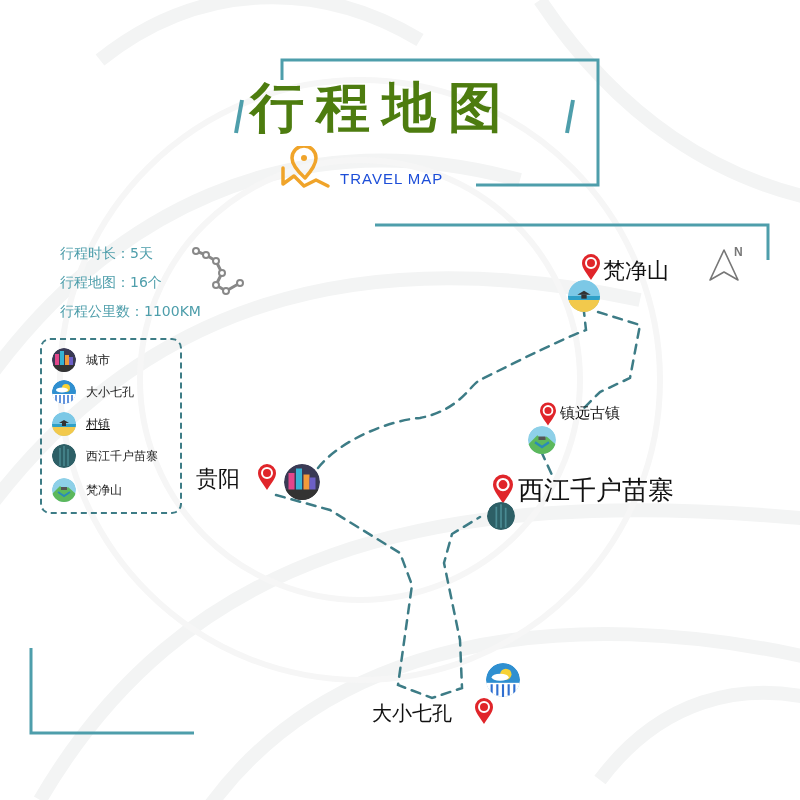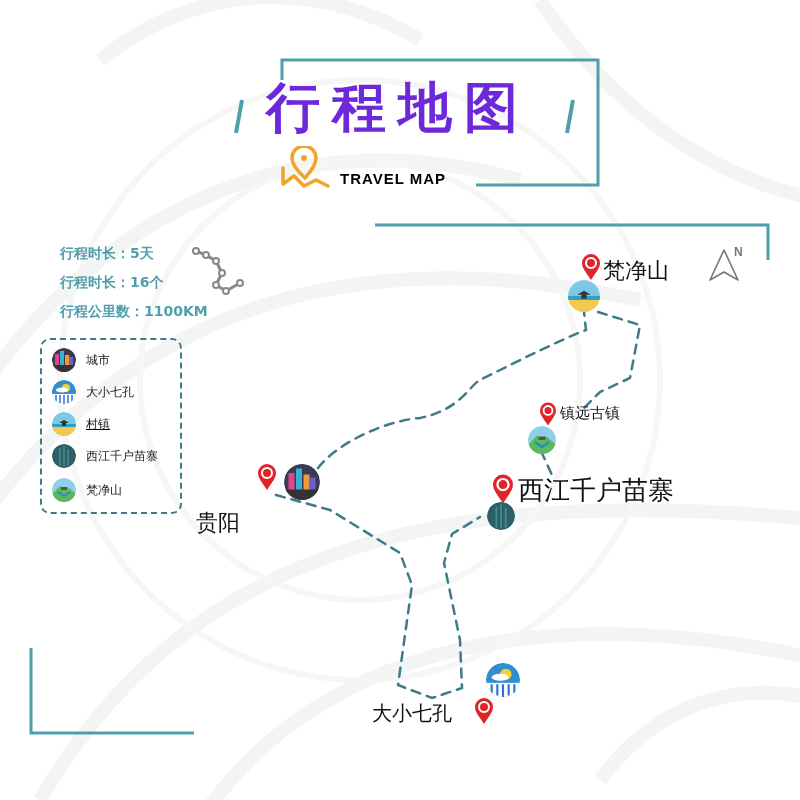--- a/index.html
+++ b/index.html
@@ -1,21 +1,21 @@
 <!DOCTYPE html>
 <html><head>
 <meta charset="utf-8">
 <style>
   html, body { margin:0; padding:0; }
   body { width:800px; height:800px; position:relative; overflow:hidden; background:#ffffff; font-family:"DejaVu Sans", sans-serif; }
   .bg-deco { position:absolute; left:0; top:0; width:800px; height:800px; }
   .abs { position:absolute; }
-  .title { position:absolute; left:266px; top:72px; font-size:54px; font-weight:bold; color:#6d28d9; letter-spacing:12px; font-family:"DejaVu Sans", sans-serif; }
-  .subtitle { position:absolute; left:340px; top:170px; font-size:15px; font-weight:bold; color:#000000; letter-spacing:1px; font-family:"Liberation Sans", sans-serif; }
-  .stat { position:absolute; left:60px; font-size:14px; color:#4e9eab; font-family:"DejaVu Sans", sans-serif;font-weight:bold; }
+  .title { position:absolute; left:250px; top:72px; font-size:54px; font-weight:bold; color:#4d7c0f; letter-spacing:12px; font-family:"DejaVu Sans", sans-serif; }
+  .subtitle { position:absolute; left:340px; top:170px; font-size:15px; font-weight:normal; color:#1d4ed8; letter-spacing:1px; font-family:"Liberation Sans", sans-serif; }
+  .stat { position:absolute; left:60px; font-size:14px; color:#4e9eab; font-family:"DejaVu Sans", sans-serif; }
   .legend { position:absolute; left:40px; top:338px; width:142px; height:176px; border:2px dashed #3d7c86; border-radius:10px; box-sizing:border-box;text-align:right; }
   .legend-item { position:absolute; left:10px; height:24px; display:flex; align-items:center; }
   .legend-item .ico { width:24px; height:24px; border-radius:50%; overflow:hidden; margin-right:10px; flex:none; }
   .legend-item .lbl { font-size:12px; color:#222; }
   .place { position:absolute; color:#111; font-family:"DejaVu Sans", sans-serif; white-space:nowrap; }
   .pin { position:absolute; width:18px; height:26px; }
   .icon-circle { position:absolute; width:34px; height:34px; border-radius:50%; overflow:hidden; }
 </style>
 </head>
 <body>
@@ -53,21 +53,21 @@
 <svg class="abs" style="left:280px;top:146px;width:52px;height:44px;" viewBox="0 0 52 44">
   <g fill="none" stroke="#f0a42a" stroke-width="3.5" stroke-linecap="round" stroke-linejoin="round">
     <path d="M25 32 C 14 22, 12 16, 12 12 A 12 12 0 0 1 36 12 C 36 16, 34 22, 25 32 Z"></path>
     <circle cx="24" cy="12" r="3" fill="#f0a42a" stroke="none"></circle>
     <polyline points="3,22 3,38 14,30 24,40 36,34 48,40"></polyline>
   </g>
 </svg>
 <div class="subtitle">TRAVEL MAP</div>
 
 <div class="stat" style="top:245px;">行程时长：5天</div>
-<div class="stat" style="top:274px;">行程时长：16个</div>
+<div class="stat" style="top:274px;">行程地图：16个</div>
 <div class="stat" style="top:303px;text-align:right;">行程公里数：1100KM</div>
 
 <svg class="abs" style="left:190px;top:245px;width:60px;height:50px;" viewBox="0 0 60 50">
   <polyline points="6,6 16,10 26,16 32,28 26,40 36,46 50,38" fill="none" stroke="#888" stroke-width="3"></polyline>
   <g fill="#fff" stroke="#888" stroke-width="2">
     <circle cx="6" cy="6" r="3"></circle>
       <circle cx="16" cy="10" r="3"></circle>
       <circle cx="26" cy="16" r="3"></circle>
     <circle cx="32" cy="28" r="3"></circle>
       <circle cx="26" cy="40" r="3"></circle>
@@ -183,21 +183,21 @@
 <div class="place" style="left:518px;top:473px;font-size:26px;">西江千户苗寨</div>
 <svg class="icon-circle" style="left:487px;top:502px;width:28px;height:28px;" viewBox="0 0 24 24">
   <circle cx="12" cy="12" r="12" fill="#2d5f66"></circle>
   <g stroke="#4a8a92" stroke-width="1.5">
       <line x1="8" y1="4" x2="8" y2="22"></line>
       <line x1="12" y1="2" x2="12" y2="22"></line>
       <line x1="16" y1="5" x2="16" y2="22"></line>
     </g>
 </svg>
 
-<div class="place" style="left:196px;top:464px;font-size:22px;margin-top:44px;">贵阳</div>
+<div class="place" style="left:196px;top:464px;font-size:22px;">贵阳</div>
 <svg class="pin" style="left:258px;top:464px;" viewBox="0 0 18 26">
   <path d="M9 26 C 4 18, 0 14, 0 9 A 9 9 0 0 1 18 9 C 18 14, 14 18, 9 26 Z" fill="#e0252a"></path>
   <circle cx="9" cy="9" r="5" fill="none" stroke="#fff" stroke-width="2"></circle>
 </svg>
 <svg class="icon-circle" style="left:284px;top:464px;width:36px;height:36px;" viewBox="0 0 24 24">
   <circle cx="12" cy="12" r="12" fill="#3a3a55"></circle>
   <rect x="3" y="6" width="4" height="12" fill="#e2468a"></rect>
     <rect x="8" y="3" width="4" height="15" fill="#36b3d3"></rect>
   <rect x="13" y="7" width="4" height="11" fill="#f29a3a"></rect>
     <rect x="17" y="9" width="4" height="9" fill="#6c5fc7"></rect>

